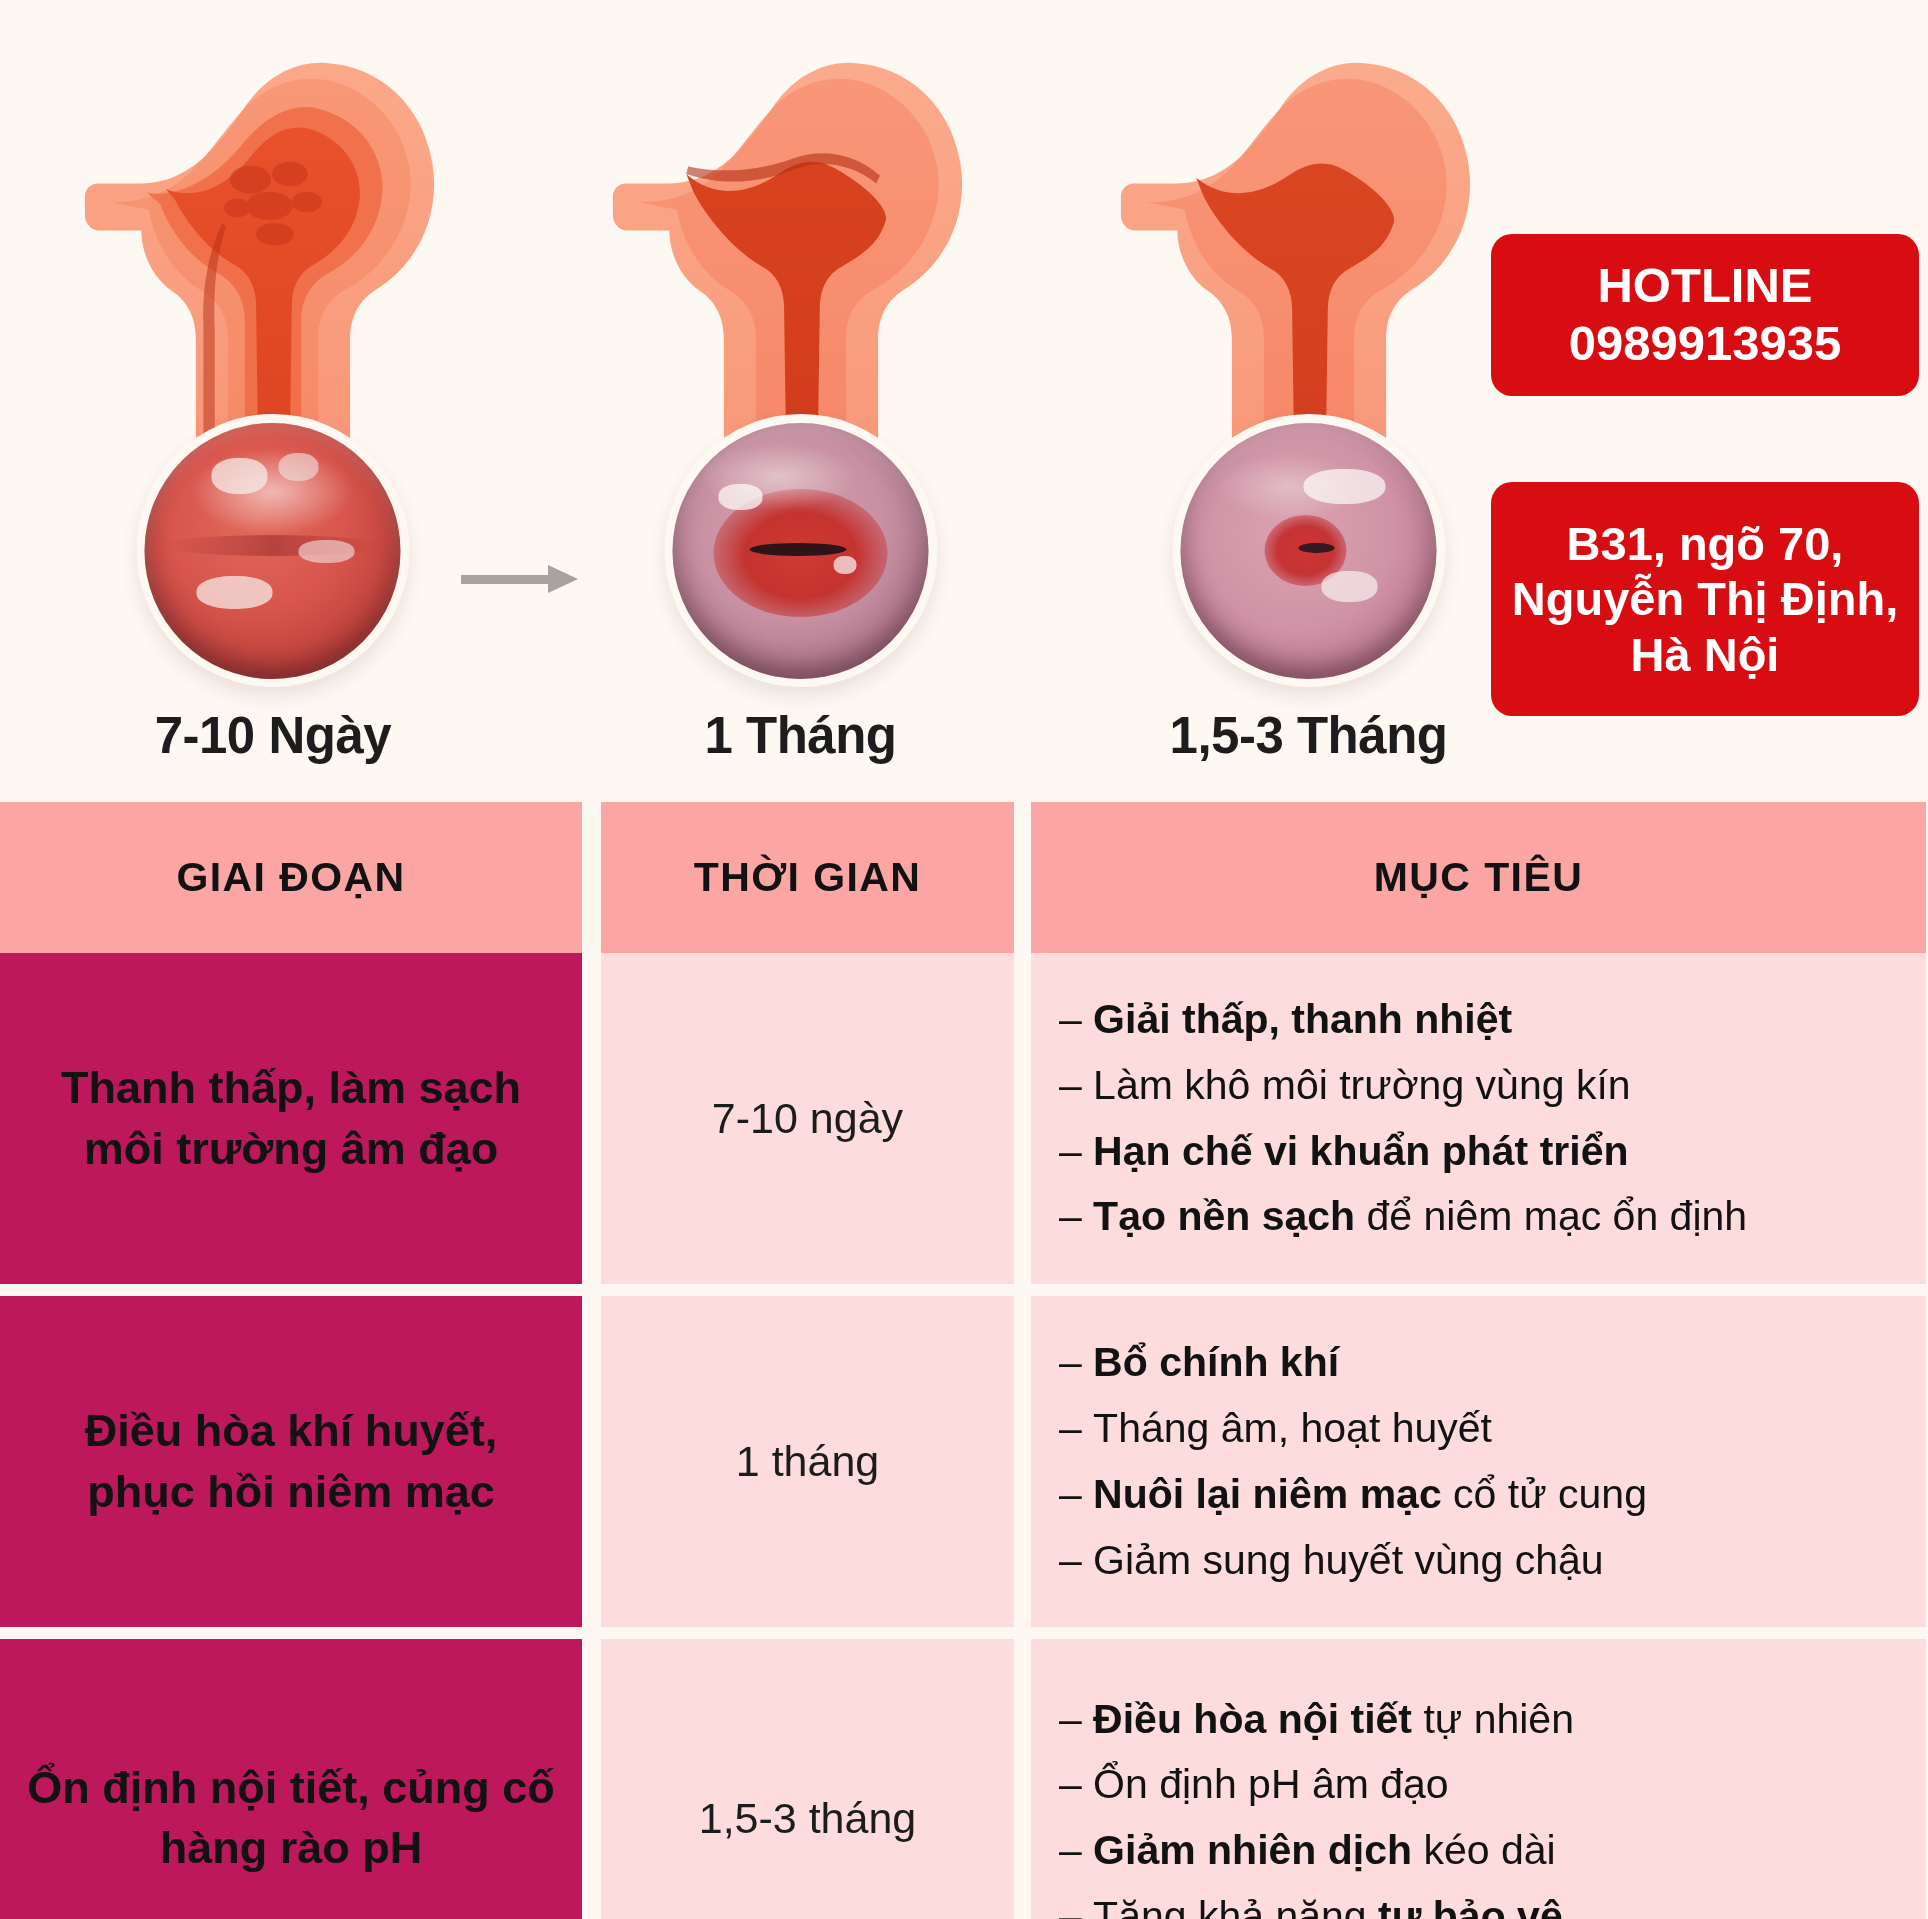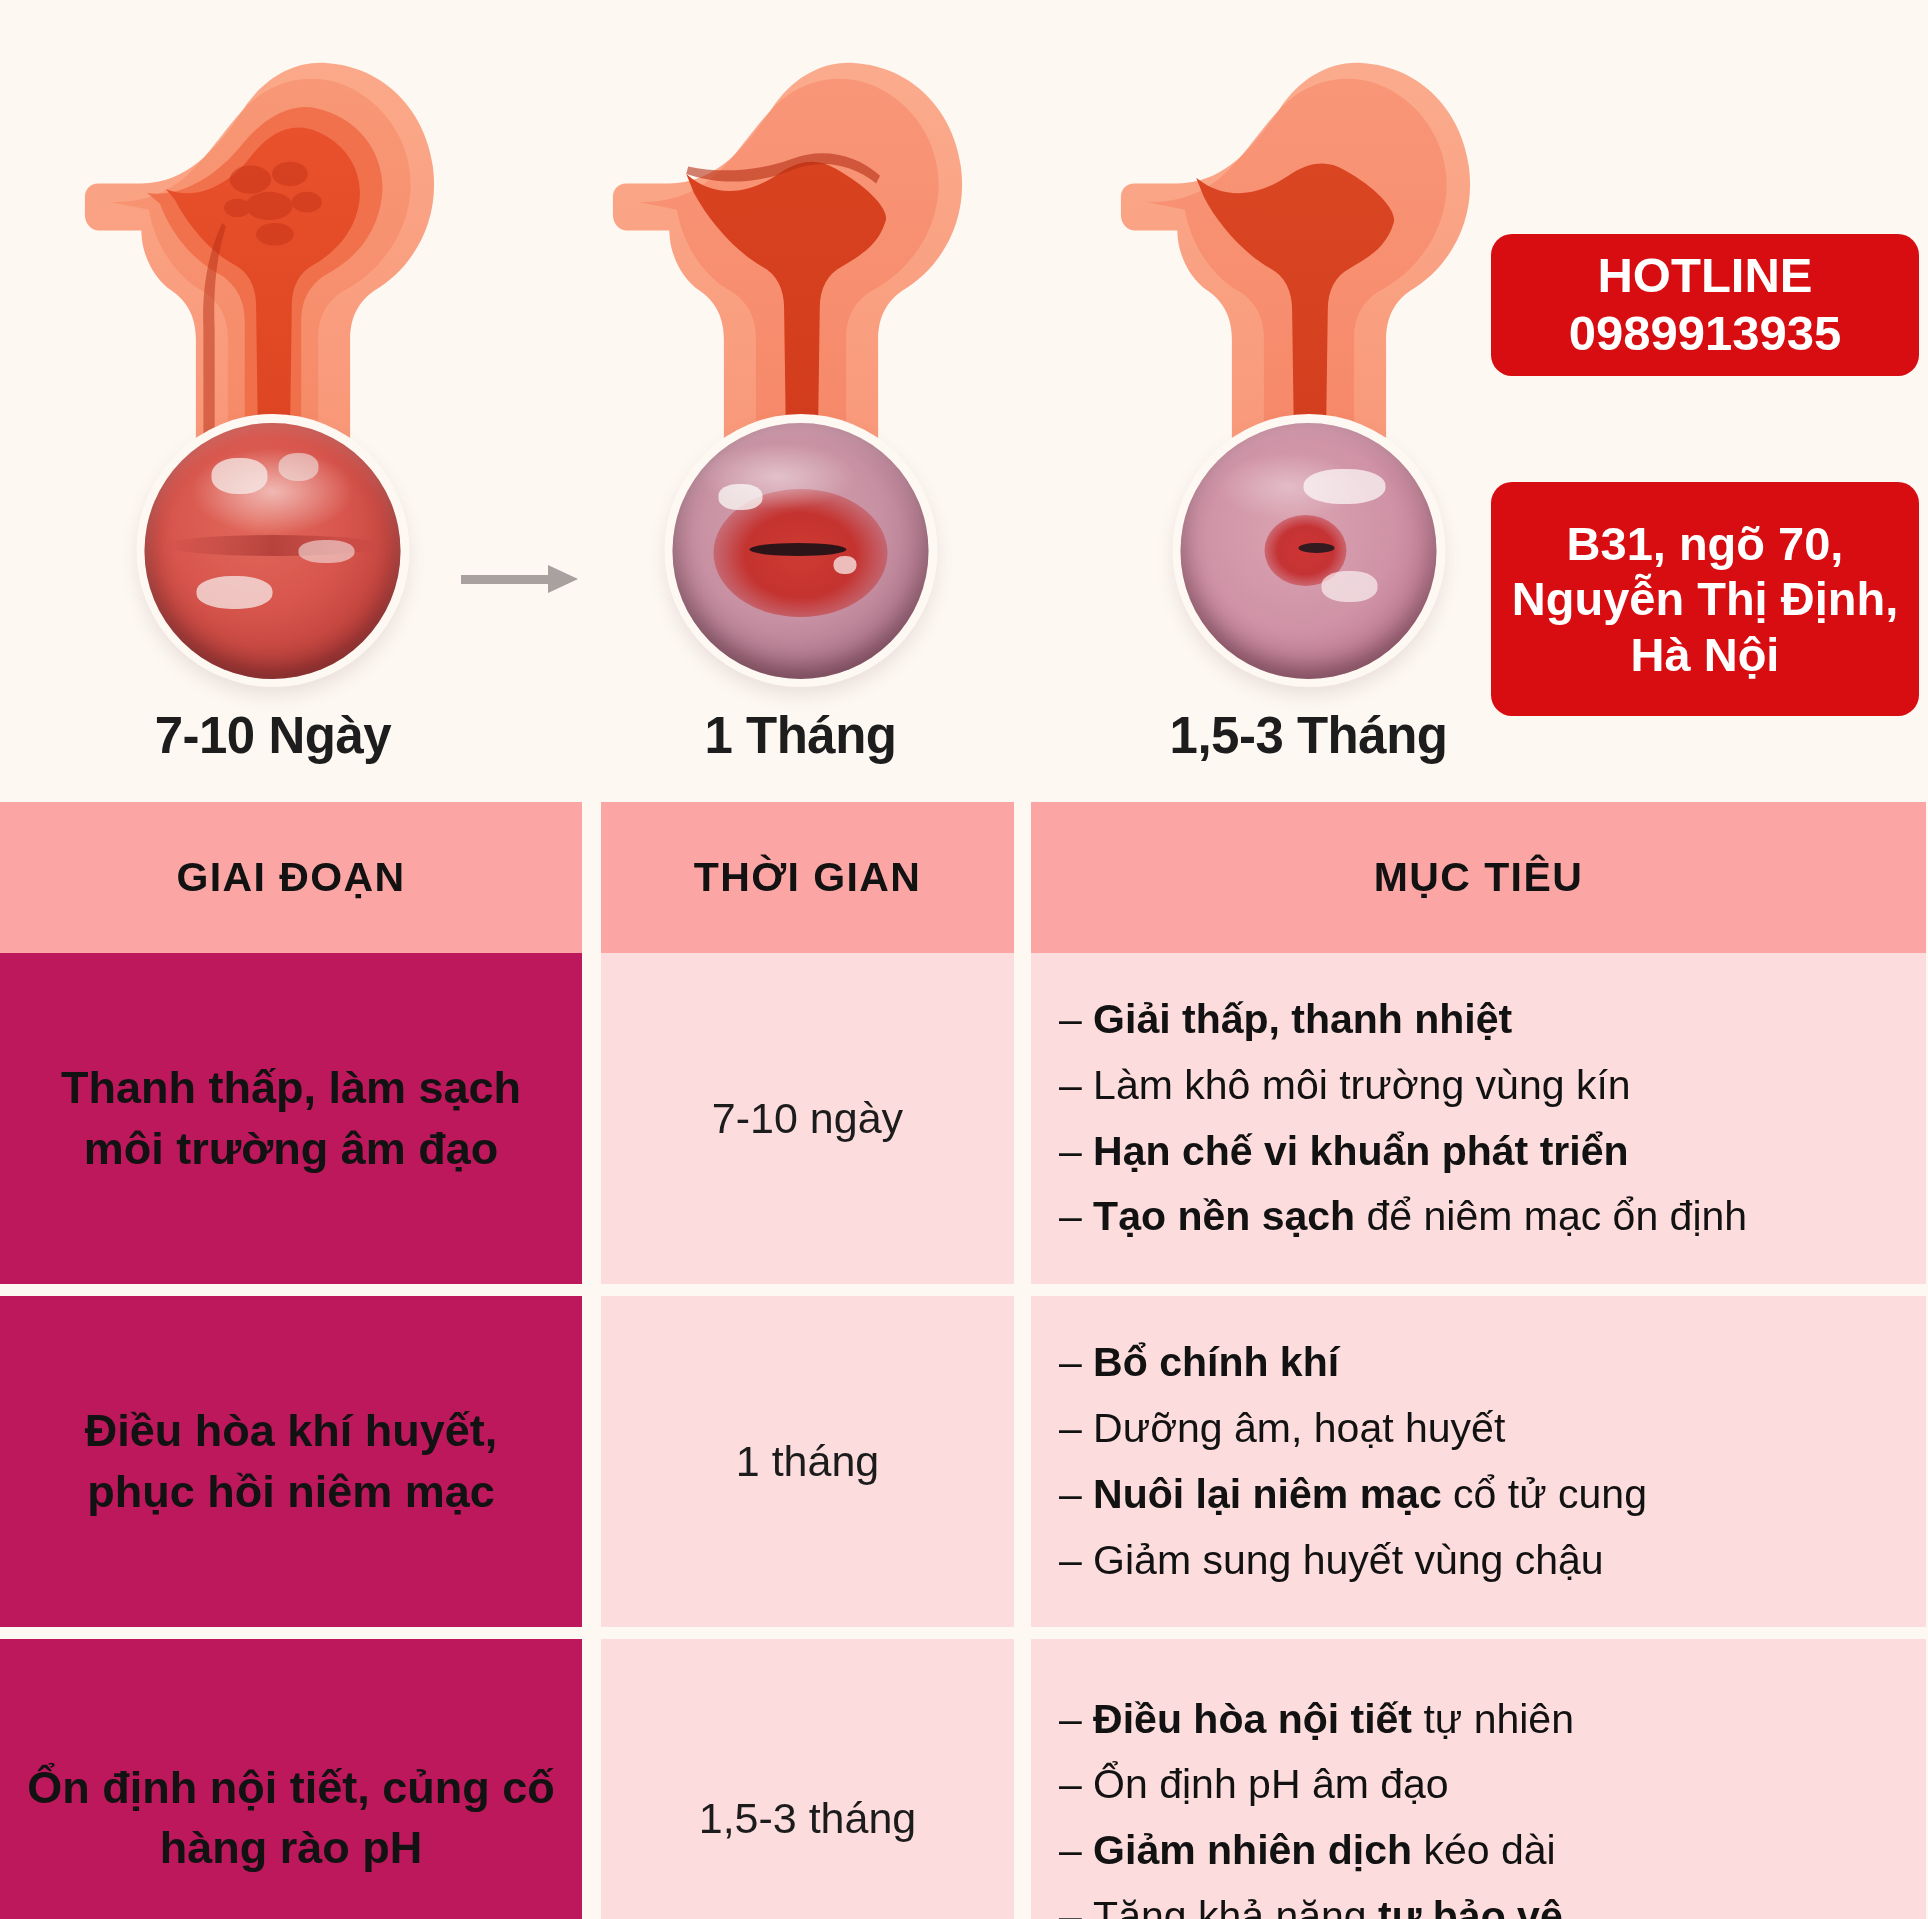--- a/index.html
+++ b/index.html
@@ -61,21 +61,21 @@
     position: absolute;
     background: #d80d12;
     border-radius: 21px;
     color: #fff;
     display: flex; align-items: center; justify-content: center;
     text-align: center;
     font-weight: 700;
     line-height: 1.18;
     padding: 13px 19px;
   }
-  #hotline-badge { left: 1491px; top: 234px; width: 428px; height: 142px; font-size: 49px; }
+  #hotline-badge { left: 1491px; top: 234px; width: 428px; height: 162px; font-size: 49px; }
   #address-badge { left: 1491px; top: 482px; width: 428px; height: 234px; font-size: 47px; }
   .badge .line { display: block; }
 
   
   #table { position: absolute; left: 0; top: 802px; width: 1928px; }
   .trow { display: flex; width: 1928px; }
   .trow + .trow { margin-top: 12.2px; }
 
   .cell { display: flex; align-items: center; }
   .c-stage { width: 582px; margin-right: 19px; }
@@ -309,21 +309,21 @@
         </div>
         <div class="cell c-time">
           <span class="time-text">1 tháng</span>
         </div>
         <div class="cell c-goal">
           <div class="goal-list">
             <div class="goal-item">
               <span class="dash">–</span><span class="b">Bổ chính khí</span><span class="n"></span>
             </div>
             <div class="goal-item">
-              <span class="dash">–</span><span class="b"></span><span class="n">Dưỡng âm, hoạt huyết</span>
+              <span class="dash">–</span><span class="b"></span><span class="n">Tháng âm, hoạt huyết</span>
             </div>
             <div class="goal-item">
               <span class="dash">–</span><span class="b">Nuôi lại niêm mạc</span><span class="n"> cổ tử cung</span>
             </div>
             <div class="goal-item">
               <span class="dash">–</span><span class="b"></span><span class="n">Giảm sung huyết vùng chậu</span>
             </div>
           </div>
         </div>
       </div>

